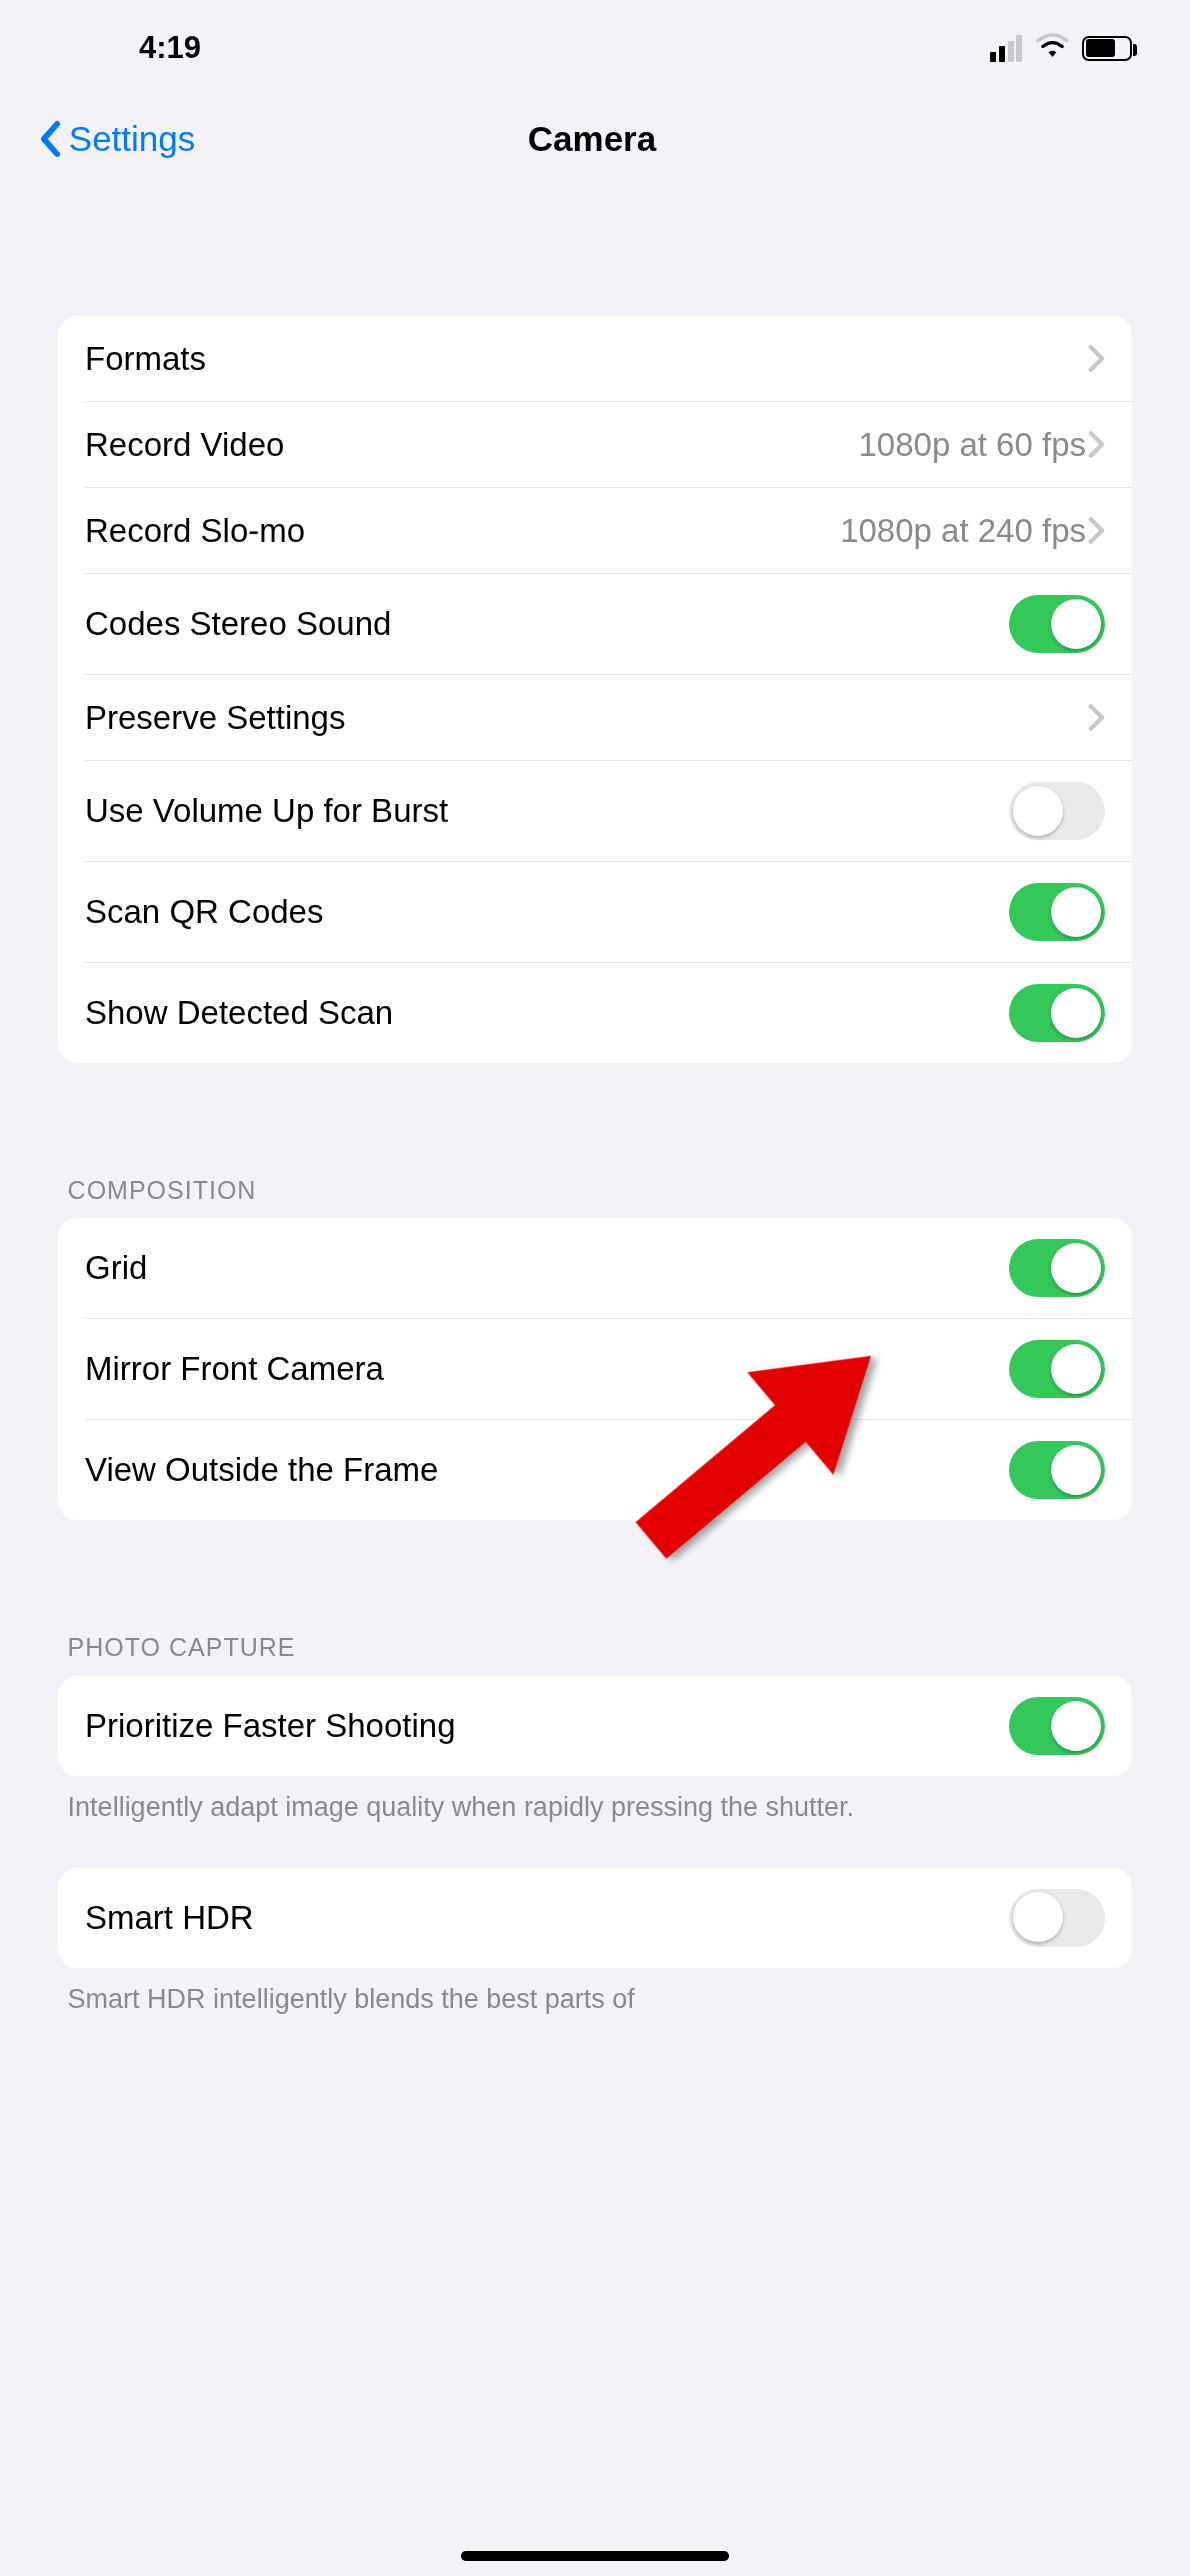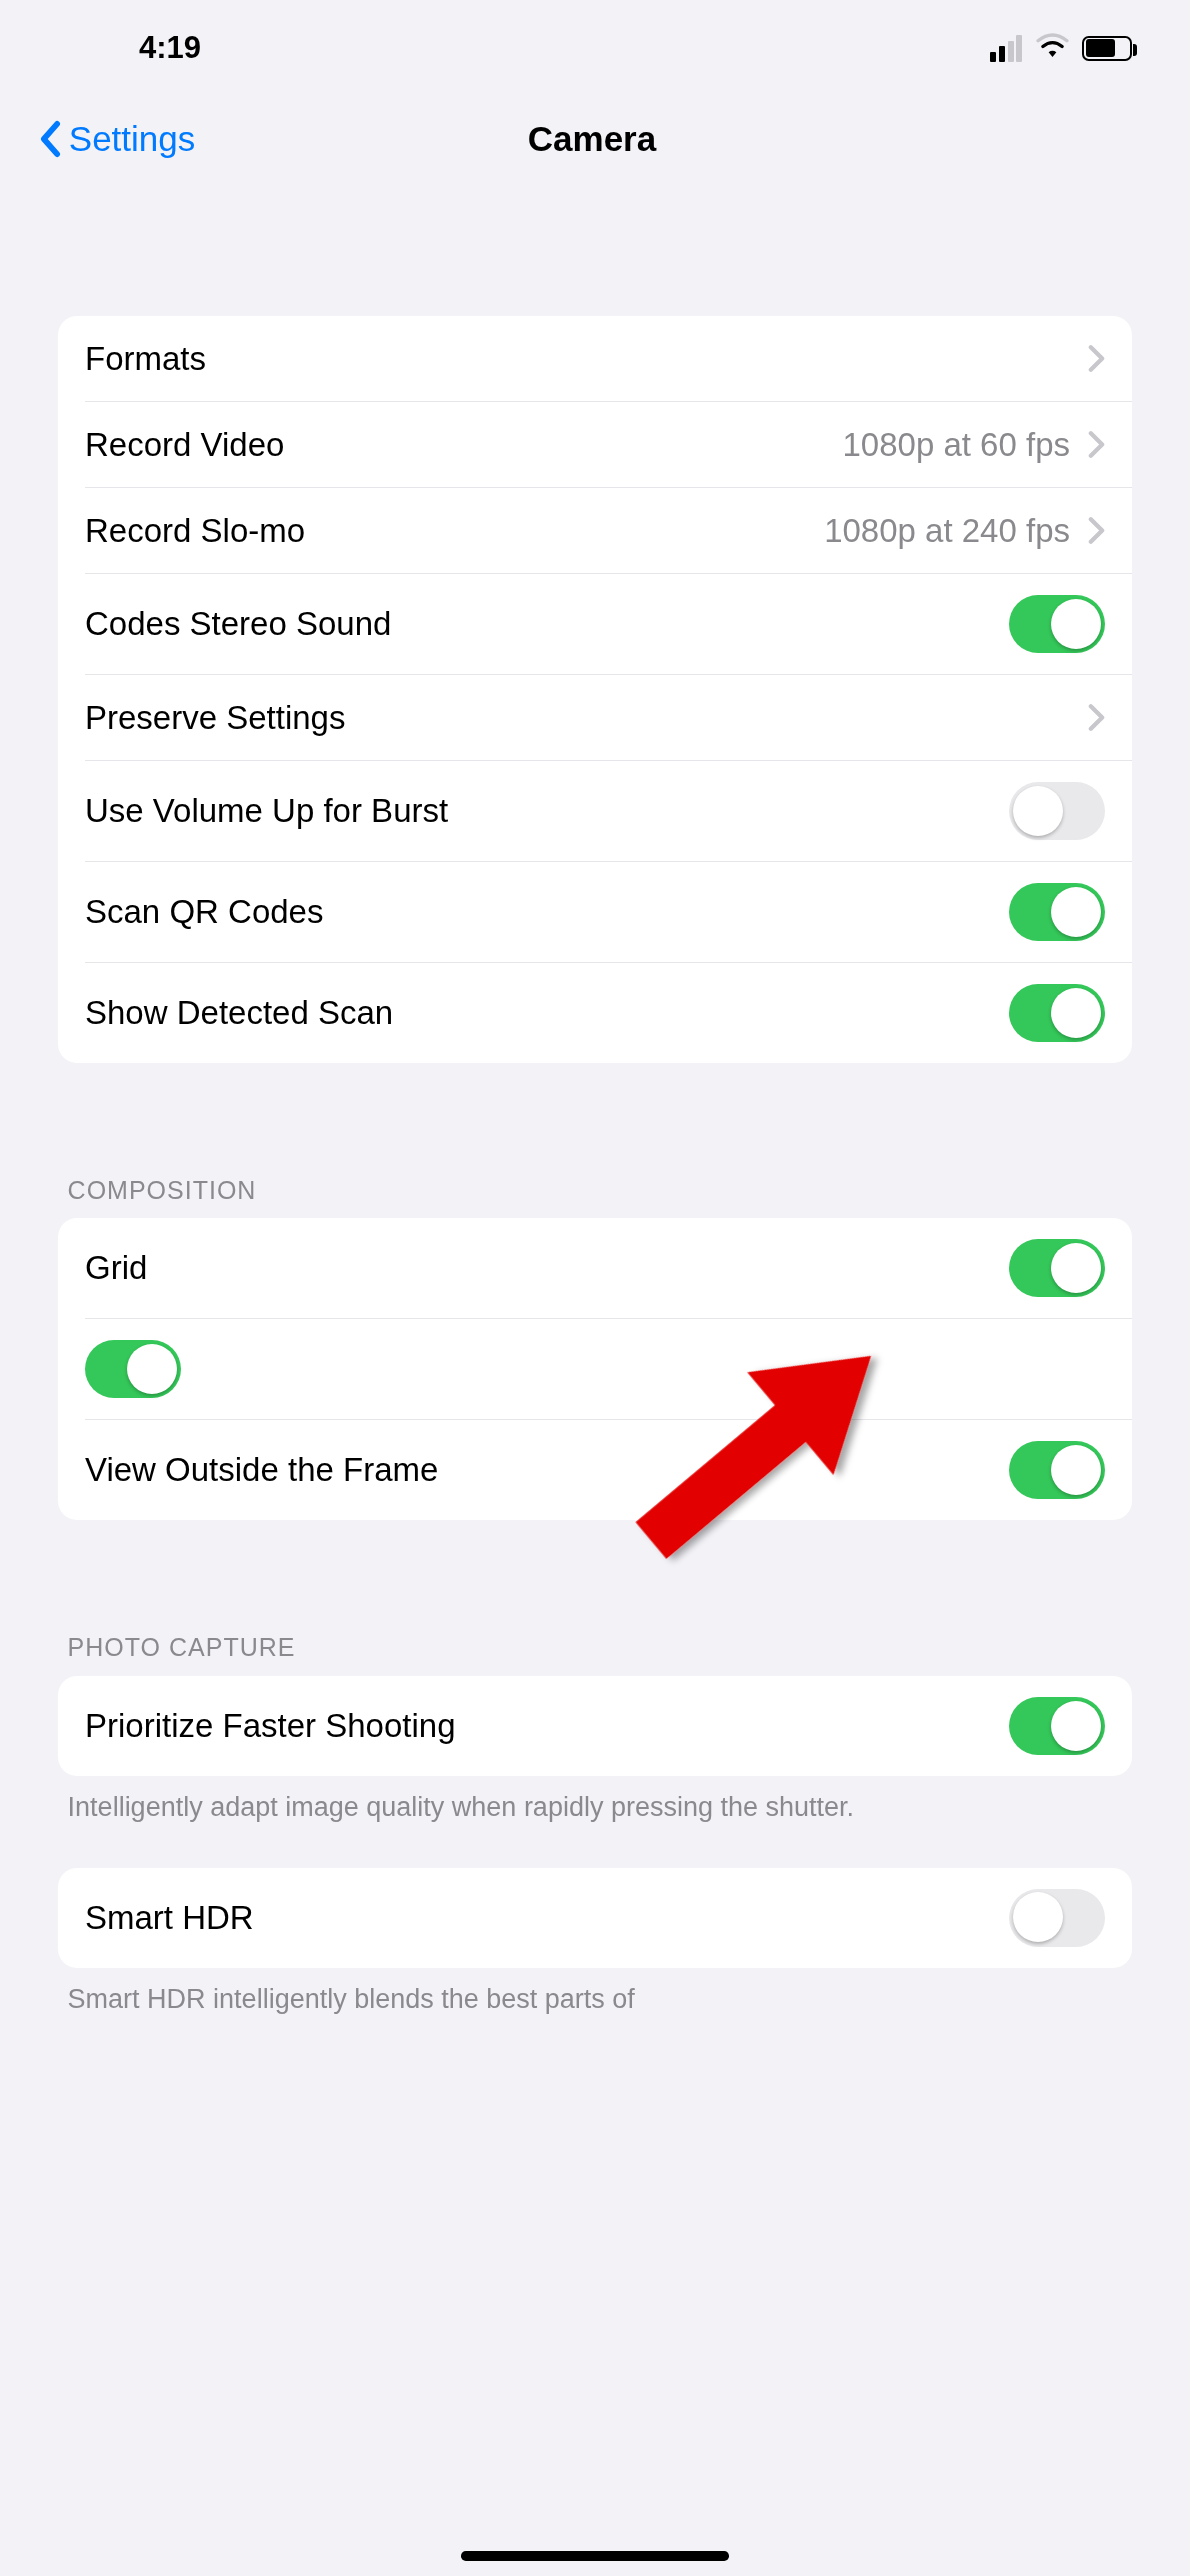--- a/index.html
+++ b/index.html
@@ -84,21 +84,21 @@
     align-items: center;
     padding: 21px 27px 21px 0;
     margin-left: 27px;
     border-bottom: 1px solid #e5e5ea;
   }
   .row:last-child { border-bottom: none; }
   .row .label { flex: 1; font-size: 33px; }
   .row .detail {
     font-size: 33px;
     color: #8a8a8e;
-    margin-right: 18px;
+    margin-right: 2px;
   }
   .chev {
     width: 17px; height: 29px; flex-shrink:0;
   }
   .chev svg { display:block; }
 
   .toggle {
     width: 96px; height: 58px; border-radius: 29px; position: relative;
     flex-shrink: 0;
   }
@@ -248,20 +248,21 @@
   <div class="card">
 
     <div class="row">
       <div class="label">Grid</div>
       <div class="toggle on">
           <div class="knob"></div>
         </div>
     </div>
 
     <div class="row">
+      <div class="label">Mirror Front Camera</div>
       <div class="toggle on">
           <div class="knob"></div>
         </div>
     </div>
 
     <div class="row">
       <div class="label">View Outside the Frame</div>
       <div class="toggle on">
           <div class="knob"></div>
         </div>

